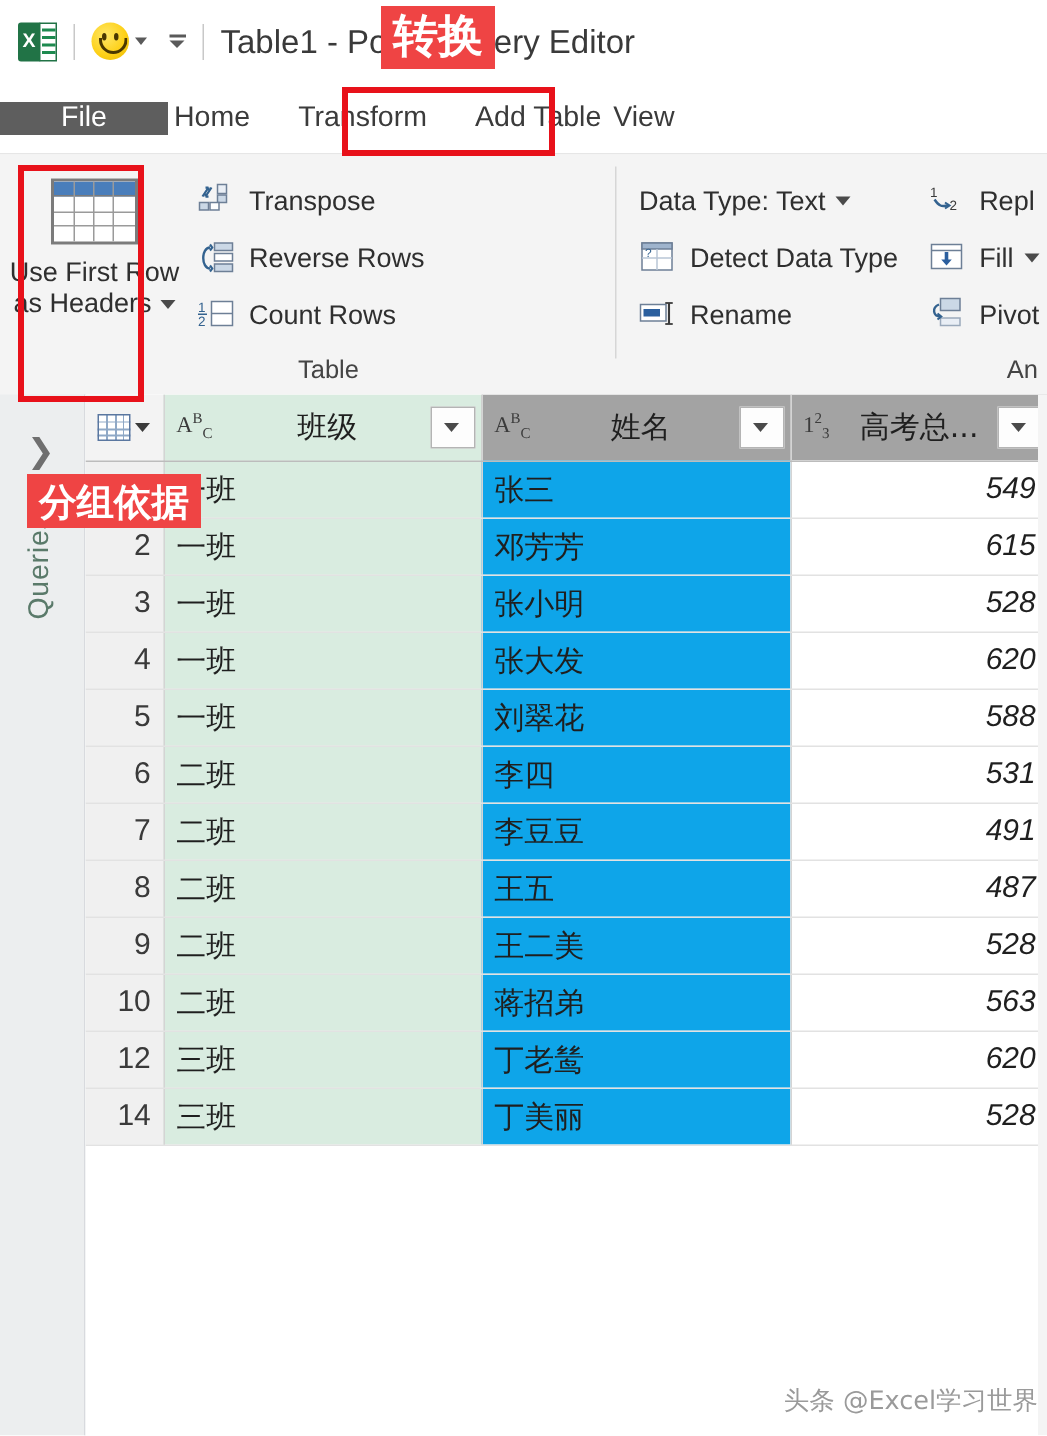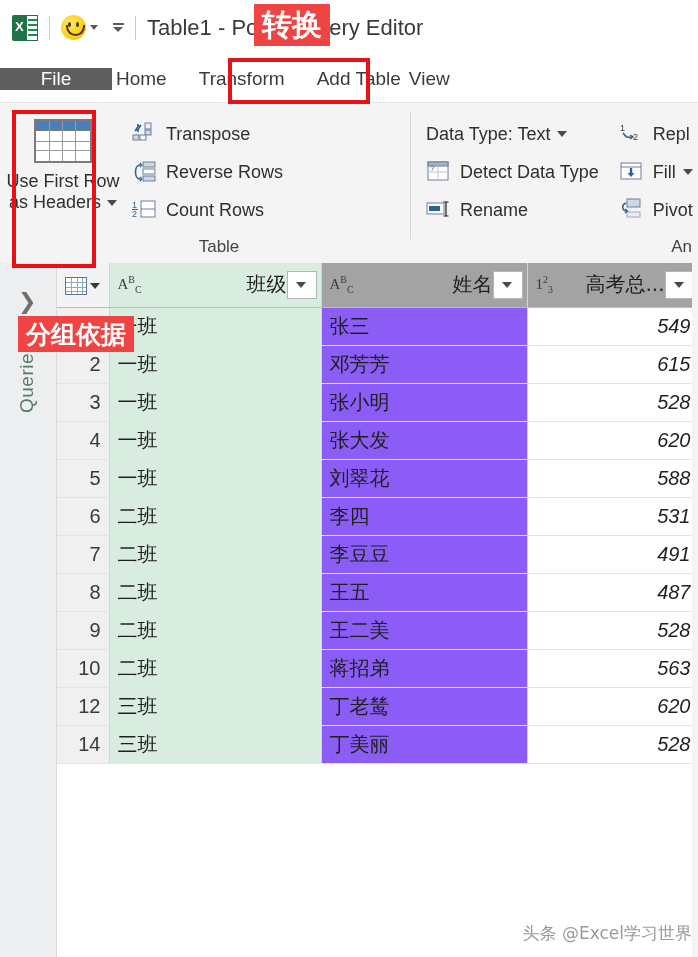--- a/index.html
+++ b/index.html
@@ -434,21 +434,20 @@
   }
   .typeicon sup { font-size: 10px; vertical-align: super; }
   .typeicon sub { font-size: 10px; vertical-align: sub; }
   .hdr-name {
     flex: 1 1 auto;
     font-size: 20px;
     color: #1f1f1f;
     overflow: hidden;
     white-space: nowrap;
     font-family: "DejaVu Sans", sans-serif;
-    text-align: right;
   }
   .filterbtn {
     flex: 0 0 auto;
     width: 28px; height: 26px;
     border: 1px solid #b4b4b4;
     background: #fdfdfd;
     position: relative;
     cursor: default;
   }
   .filterbtn::after {
@@ -466,21 +465,21 @@
     padding-right: 10px;
     font-size: 20px;
     border-right: 1px solid #d4d4d4;
   }
   td.cls {
     background: #d9ece0;
     font-family: "DejaVu Sans", sans-serif;
     color: #1f1f1f;
   }
   td.nm {
-    background: #8b5cf6;
+    background: #0ea5e9;
     font-family: Liberation Sans, sans-serif;
     color: #1f1f1f;
   }
   td.score {
     background: #ffffff;
     text-align: right;
     font-style: italic;
     color: #1f1f1f;
     padding-right: 12px;
   }

